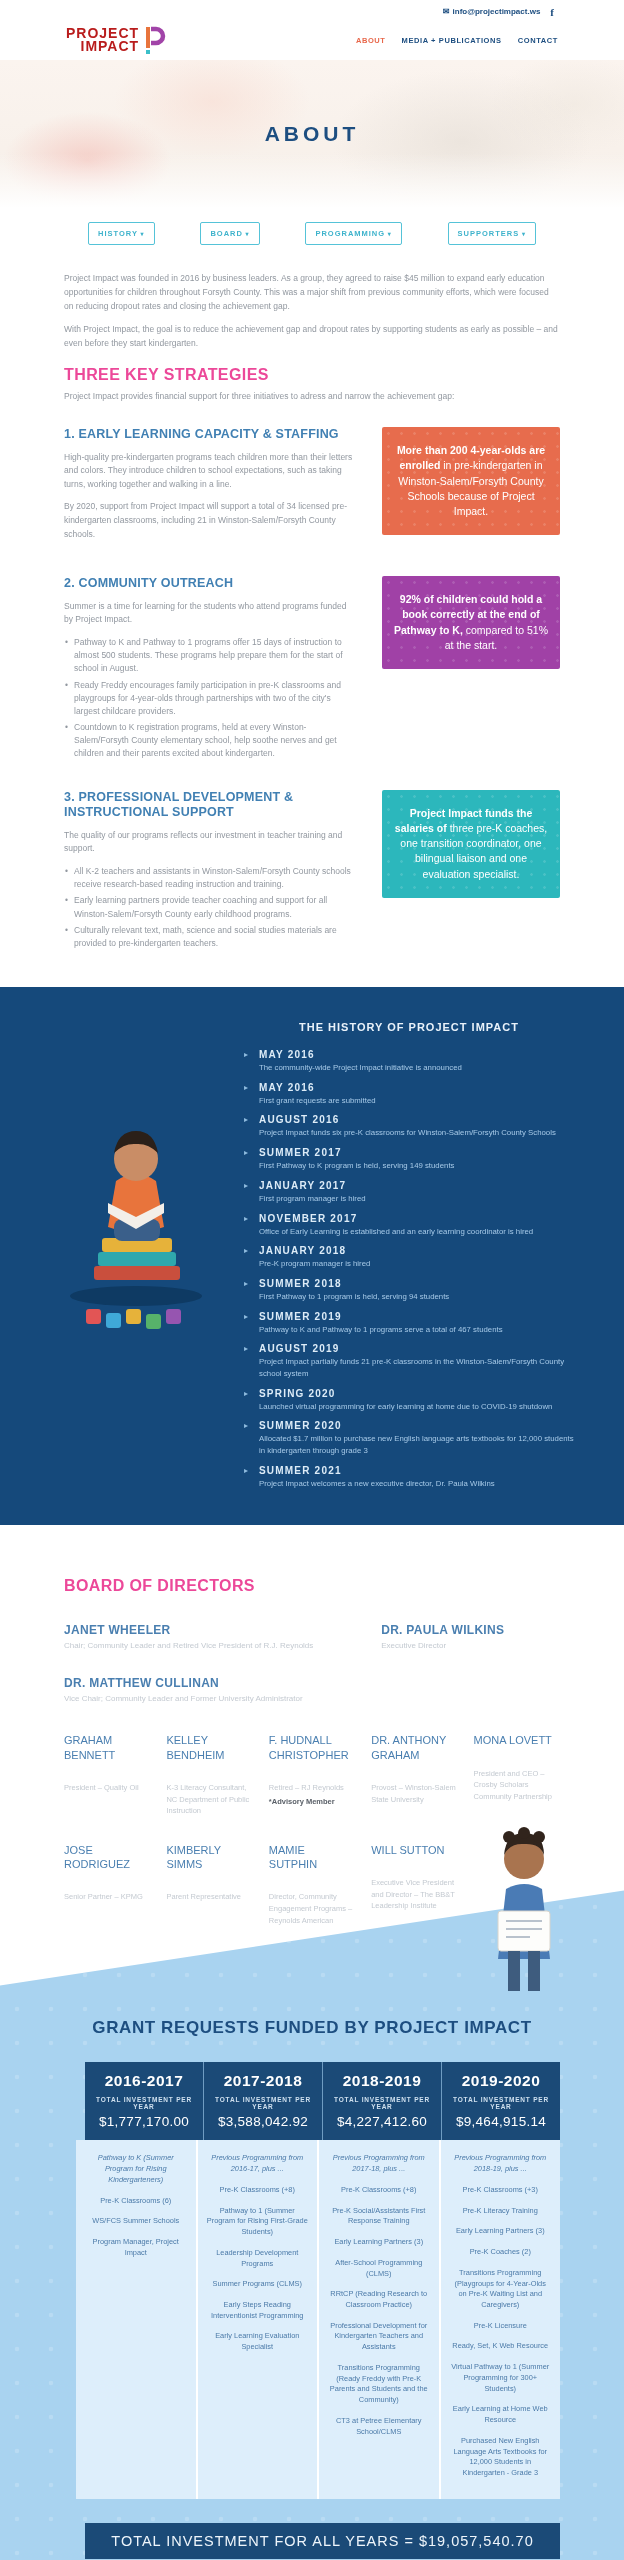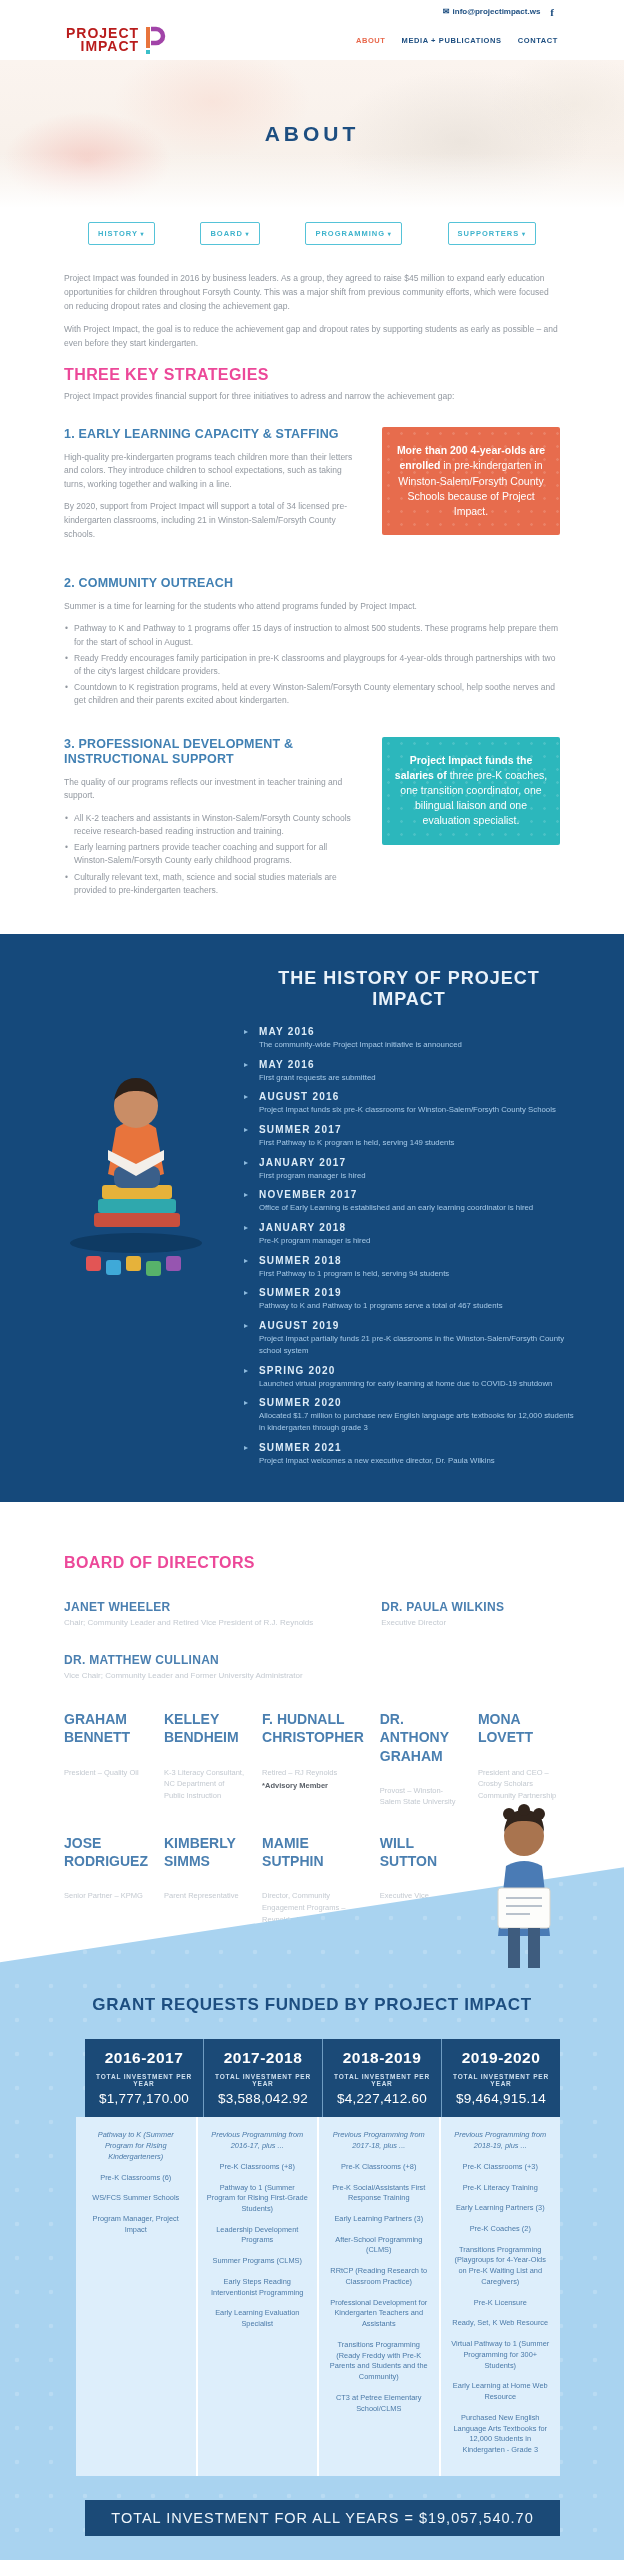--- a/index.html
+++ b/index.html
@@ -37,31 +37,31 @@
   .s-bullet:before{content:"•";position:absolute;left:1px;top:0;color:#9298a0;}
   .callout{width:156px;flex-shrink:0;color:#fff;text-align:center;padding:16px 11px;font-size:10.5px;line-height:1.45;border-radius:2px;
     background-image:radial-gradient(rgba(255,255,255,.14) 1px,transparent 1.6px);background-size:13px 13px;}
   .callout .b{font-weight:800;}
   .c0{background-color:#e76c4d;}
   .c1{background-color:#a041a6;}
   .c2{background-color:#2cb7bc;}
   .history{background:#15497b;padding:34px 50px 28px 56px;display:flex;gap:16px;box-sizing:border-box;min-height:498px;}
   .h-photo{width:172px;flex-shrink:0;padding-top:40px;}
   .h-col{flex:1;}
-  .h-title{color:#e9f2fa;font-size:18px;font-weight:600;letter-spacing:1px;text-align:center;margin:0 0 16px;}
+  .h-title{color:#e9f2fa;font-size:11px;font-weight:600;letter-spacing:1px;text-align:center;margin:0 0 16px;}
   .t-entry{margin-bottom:8px;padding-left:15px;position:relative;}
   .t-entry:before{content:"▸";position:absolute;left:0;top:1px;color:#8fbcdf;font-size:8px;}
   .t-date{color:#ddecf8;font-size:10px;font-weight:700;letter-spacing:1.2px;margin-bottom:2px;}
   .t-desc{color:#a7cae8;font-size:7.8px;line-height:1.5;}
   .board{background:#fff;padding:36px 64px 0;height:460px;box-sizing:border-box;position:relative;}
   .featured{display:grid;grid-template-columns:1.55fr 1fr;gap:26px 40px;margin-top:28px;}
   .f-name{color:#4a7fb0;font-size:12px;font-weight:700;letter-spacing:.3px;}
   .f-role{color:#c4cad1;font-size:8px;margin-top:4px;}
   .board-grid{display:grid;grid-template-columns:repeat(5,1fr);gap:26px 16px;margin-top:30px;}
-  .m-name{color:#4a7fb0;font-size:14px;font-weight:700;line-height:1.3;}
+  .m-name{color:#4a7fb0;font-size:11px;font-weight:400;line-height:1.3;}
   .m-role{color:#c4cad1;font-size:7.5px;line-height:1.55;margin-top:20px;}
   .m-note{color:#5a6068;font-size:7.5px;font-weight:700;margin-top:3px;}
   .boy{position:absolute;right:52px;bottom:-14px;z-index:5;}
   .grant{background:#a9d3f0;margin-top:-95px;position:relative;clip-path:polygon(0 95px,100% 0,100% 100%,0 100%);
     padding:128px 0 36px;background-image:radial-gradient(rgba(255,255,255,.18) 2px,transparent 2.6px);background-size:34px 34px;}
   .g-title{color:#1d4e80;font-size:17px;font-weight:800;letter-spacing:.6px;text-align:center;margin:0 0 24px;}
   .g-head{display:grid;grid-template-columns:repeat(4,1fr);column-gap:1px;background:#6f9cc2;margin:0 64px 0 85px;}
   .g-hcell{background:#1b4a77;text-align:center;padding:10px 4px 11px;}
   .g-year{color:#fff;font-size:15.5px;font-weight:700;letter-spacing:.5px;}
   .g-label{color:#cfe0ef;font-size:6.5px;font-weight:700;letter-spacing:.8px;margin-top:6px;}
@@ -138,20 +138,23 @@
     <div class="s-text">
       <h3>2. COMMUNITY OUTREACH</h3>
       <div>
           <div class="s-para">Summer is a time for learning for the students who attend programs funded by Project Impact.</div>
         </div>
       <div>
           <div class="s-bullet">Pathway to K and Pathway to 1 programs offer 15 days of instruction to almost 500 students. These programs help prepare them for the start of school in August.</div>
           <div class="s-bullet">Ready Freddy encourages family participation in pre-K classrooms and playgroups for 4-year-olds through partnerships with two of the city's largest childcare providers.</div>
           <div class="s-bullet">Countdown to K registration programs, held at every Winston-Salem/Forsyth County elementary school, help soothe nerves and get children and their parents excited about kindergarten.</div>
         </div>
+    </div>
+    <div class="callout c1">
+      <span class="b">92% of children could hold a book correctly at the end of Pathway to K,</span><span> compared to 51% at the start.</span>
     </div>
   </div>
 
   <div class="strategy">
     <div class="s-text">
       <h3>3. PROFESSIONAL DEVELOPMENT &amp; INSTRUCTIONAL SUPPORT</h3>
       <div>
           <div class="s-para">The quality of our programs reflects our investment in teacher training and support.</div>
         </div>
       <div>

